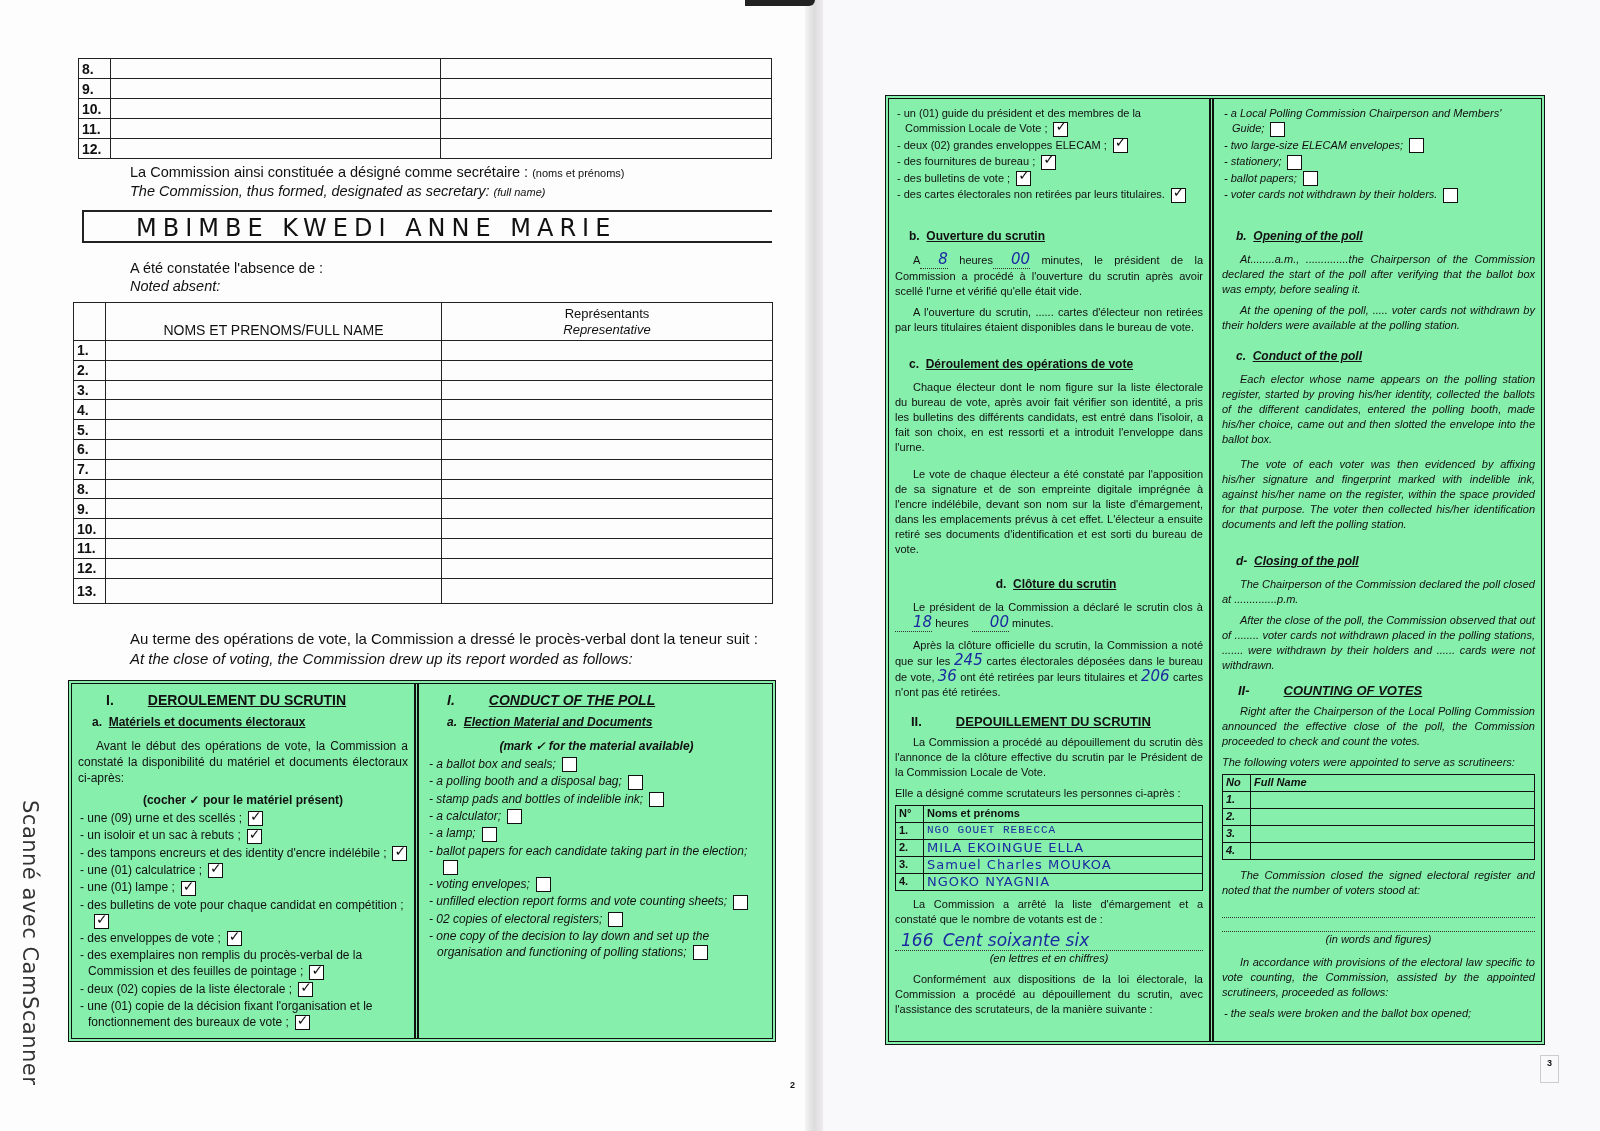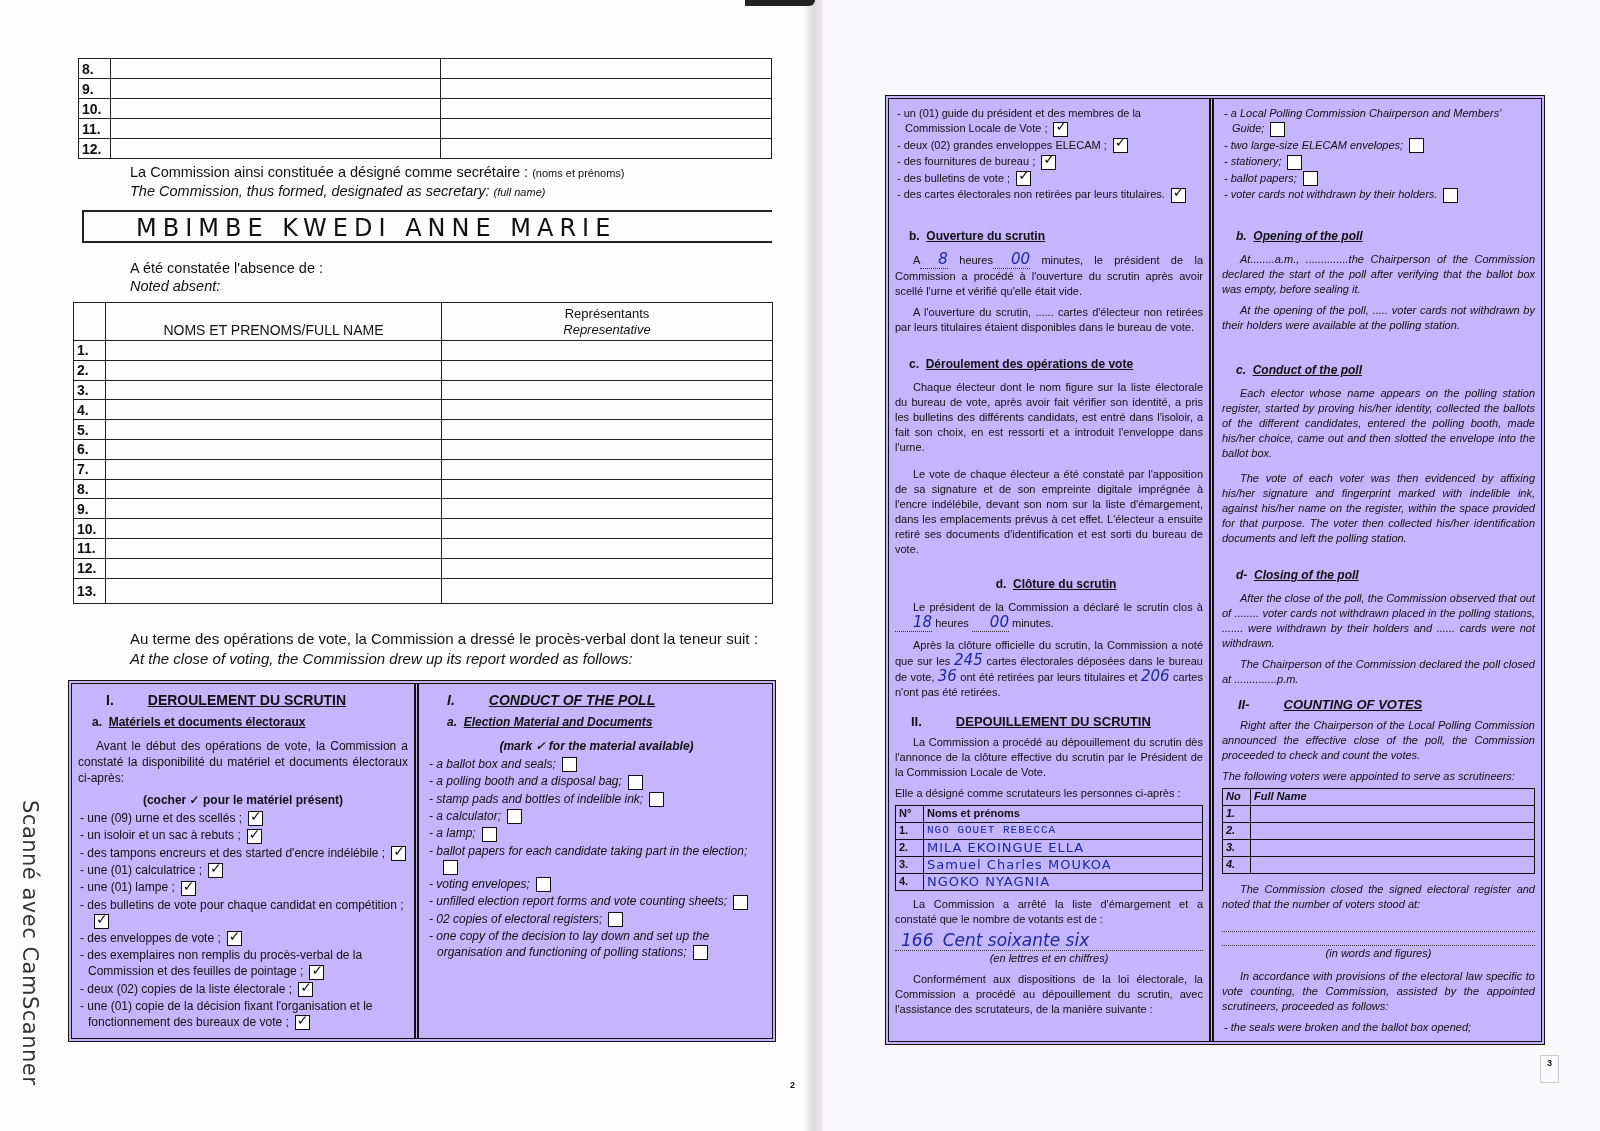--- a/index.html
+++ b/index.html
@@ -20,21 +20,21 @@
   table.grid { border-collapse: collapse; position: absolute; }
   table.grid td, table.grid th { border: 1.5px solid #222; font-family: "Liberation Sans", sans-serif; }
   .num { font-weight: bold; font-size: 14px; padding-left: 3px; width: 32px; text-align: left; }
 
   .txt { position: absolute; font-size: 14px; line-height: 18px; }
   .it { font-style: italic; }
   .b { font-weight: bold; }
   .u { text-decoration: underline; }
   .hand-blk { font-family: "DejaVu Sans", sans-serif; color: #111; letter-spacing: 6px; }
 
-  .box2 { position: absolute; border: 4px double #111; background: #c4b5fd; }
+  .box2 { position: absolute; border: 4px double #111; background: #86efac; }
   .col { position: absolute; top: 0; bottom: 0; padding: 6px 6px; font-size: 12px; line-height: 16px; }
   .colsep { position: absolute; top: 0; bottom: 0; width: 5px; border-left: 2px solid #111; border-right: 2px solid #111; }
 
   .sec-h { font-weight: bold; font-size: 14px; margin: 2px 0 6px 0; display: flex; gap: 34px; padding-left: 28px; }
   .sub-h { font-weight: bold; font-size: 12px; margin: 4px 0 8px 0; padding-left: 14px; }
   .para { text-align: justify; text-indent: 18px; margin-bottom: 6px; }
   .center { text-align: center; }
   ul.items { list-style: none; }
   ul.items li { padding-left: 10px; text-indent: -8px; margin: 1px 0; }
   ul.items li::before { content: "- "; }
@@ -192,21 +192,21 @@
       <span class="u">DEROULEMENT DU SCRUTIN</span>
     </div>
     <div class="sub-h">
       <span>a.</span>&nbsp;&nbsp;<span class="u">Matériels et documents électoraux</span>
     </div>
     <div class="para">Avant le début des opérations de vote, la Commission a constaté la disponibilité du matériel et documents électoraux ci-après:</div>
     <div class="center b" style="margin-bottom:2px;">(cocher ✓ pour le matériel présent)</div>
     <ul class="items" id="fr-materials">
         <li><span>une (09) urne et des scellés ;</span><span class="cb checked"></span></li>
         <li><span>un isoloir et un sac à rebuts ;</span><span class="cb checked"></span></li>
-        <li><span>des tampons encreurs et des started d'encre indélébile ;</span><span class="cb checked"></span></li>
+        <li><span>des tampons encreurs et des identity d'encre indélébile ;</span><span class="cb checked"></span></li>
         <li><span>une (01) calculatrice ;</span><span class="cb checked"></span></li>
         <li><span>une (01) lampe ;</span><span class="cb checked"></span></li>
         <li><span>des bulletins de vote pour chaque candidat en compétition ;</span><span class="cb checked"></span></li>
         <li><span>des enveloppes de vote ;</span><span class="cb checked"></span></li>
         <li><span>des exemplaires non remplis du procès-verbal de la Commission et des feuilles de pointage ;</span><span class="cb checked"></span></li>
         <li><span>deux (02) copies de la liste électorale ;</span><span class="cb checked"></span></li>
         <li><span>une (01) copie de la décision fixant l'organisation et le fonctionnement des bureaux de vote ;</span><span class="cb checked"></span></li>
       </ul>
   </div>
   <div class="colsep" style="left:342px;"></div>
@@ -333,31 +333,31 @@
         <li><span>ballot papers;</span><span class="cb"></span></li>
         <li><span>voter cards not withdrawn by their holders.</span><span class="cb"></span></li>
       </ul>
 
     <div class="sub-h" style="margin-top:26px;">
       <span>b.</span>&nbsp;&nbsp;<span class="u">Opening of the poll</span>
     </div>
     <div class="para">At........a.m., ..............the Chairperson of the Commission declared the start of the poll after verifying that the ballot box was empty, before sealing it.</div>
     <div class="para">At the opening of the poll, ..... voter cards not withdrawn by their holders were available at the polling station.</div>
 
-    <div class="sub-h" style="margin-top:30px;">
+    <div class="sub-h" style="margin-top:16px;">
       <span>c.</span>&nbsp;&nbsp;<span class="u">Conduct of the poll</span>
     </div>
     <div class="para">Each elector whose name appears on the polling station register, started by proving his/her identity, collected the ballots of the different candidates, entered the polling booth, made his/her choice, came out and then slotted the envelope into the ballot box.</div>
     <div class="para" style="margin-top:10px;">The vote of each voter was then evidenced by affixing his/her signature and fingerprint marked with indelible ink, against his/her name on the register, within the space provided for that purpose. The voter then collected his/her identification documents and left the polling station.</div>
 
     <div class="sub-h" style="margin-top:22px;">
       <span>d-</span>&nbsp;&nbsp;<span class="u">Closing of the poll</span>
     </div>
+    <div class="para">The Chairperson of the Commission declared the poll closed at ..............p.m.</div>
     <div class="para">After the close of the poll, the Commission observed that out of ........ voter cards not withdrawn placed in the polling stations, ....... were withdrawn by their holders and ...... cards were not withdrawn.</div>
-    <div class="para">The Chairperson of the Commission declared the poll closed at ..............p.m.</div>
 
     <div class="sec-h" style="margin-top:10px; padding-left:16px; font-size:13px;">
       <span>II-</span>
       <span class="u">COUNTING OF VOTES</span>
     </div>
     <div class="para">Right after the Chairperson of the Local Polling Commission announced the effective close of the poll, the Commission proceeded to check and count the votes.</div>
     <div>The following voters were appointed to serve as scrutineers:</div>
     <table class="small">
       <thead>
           <tr>

